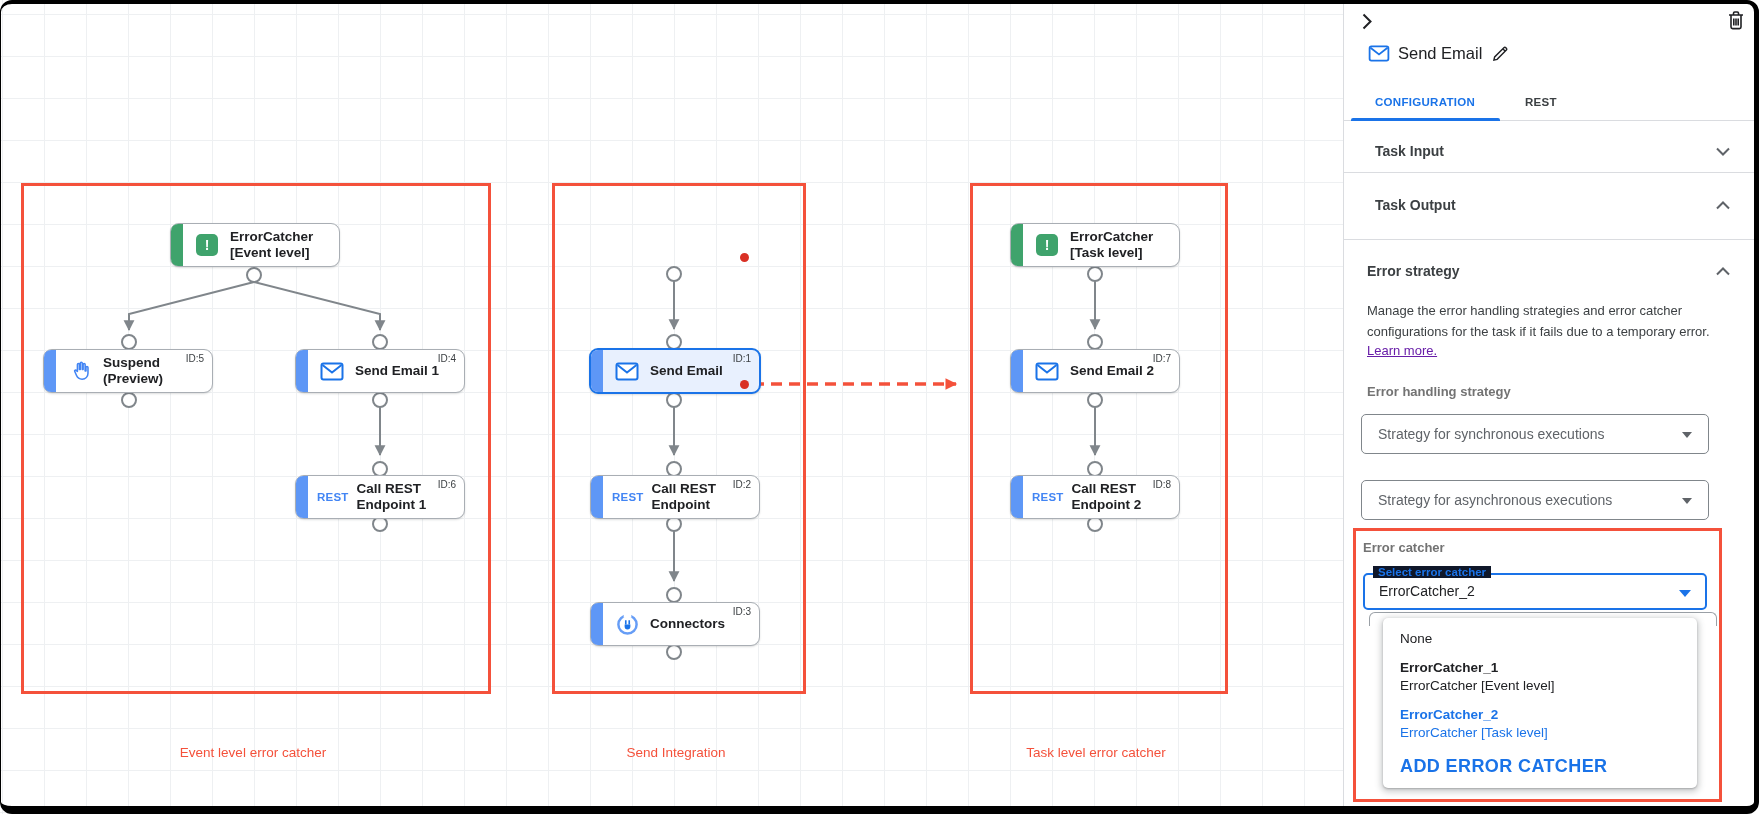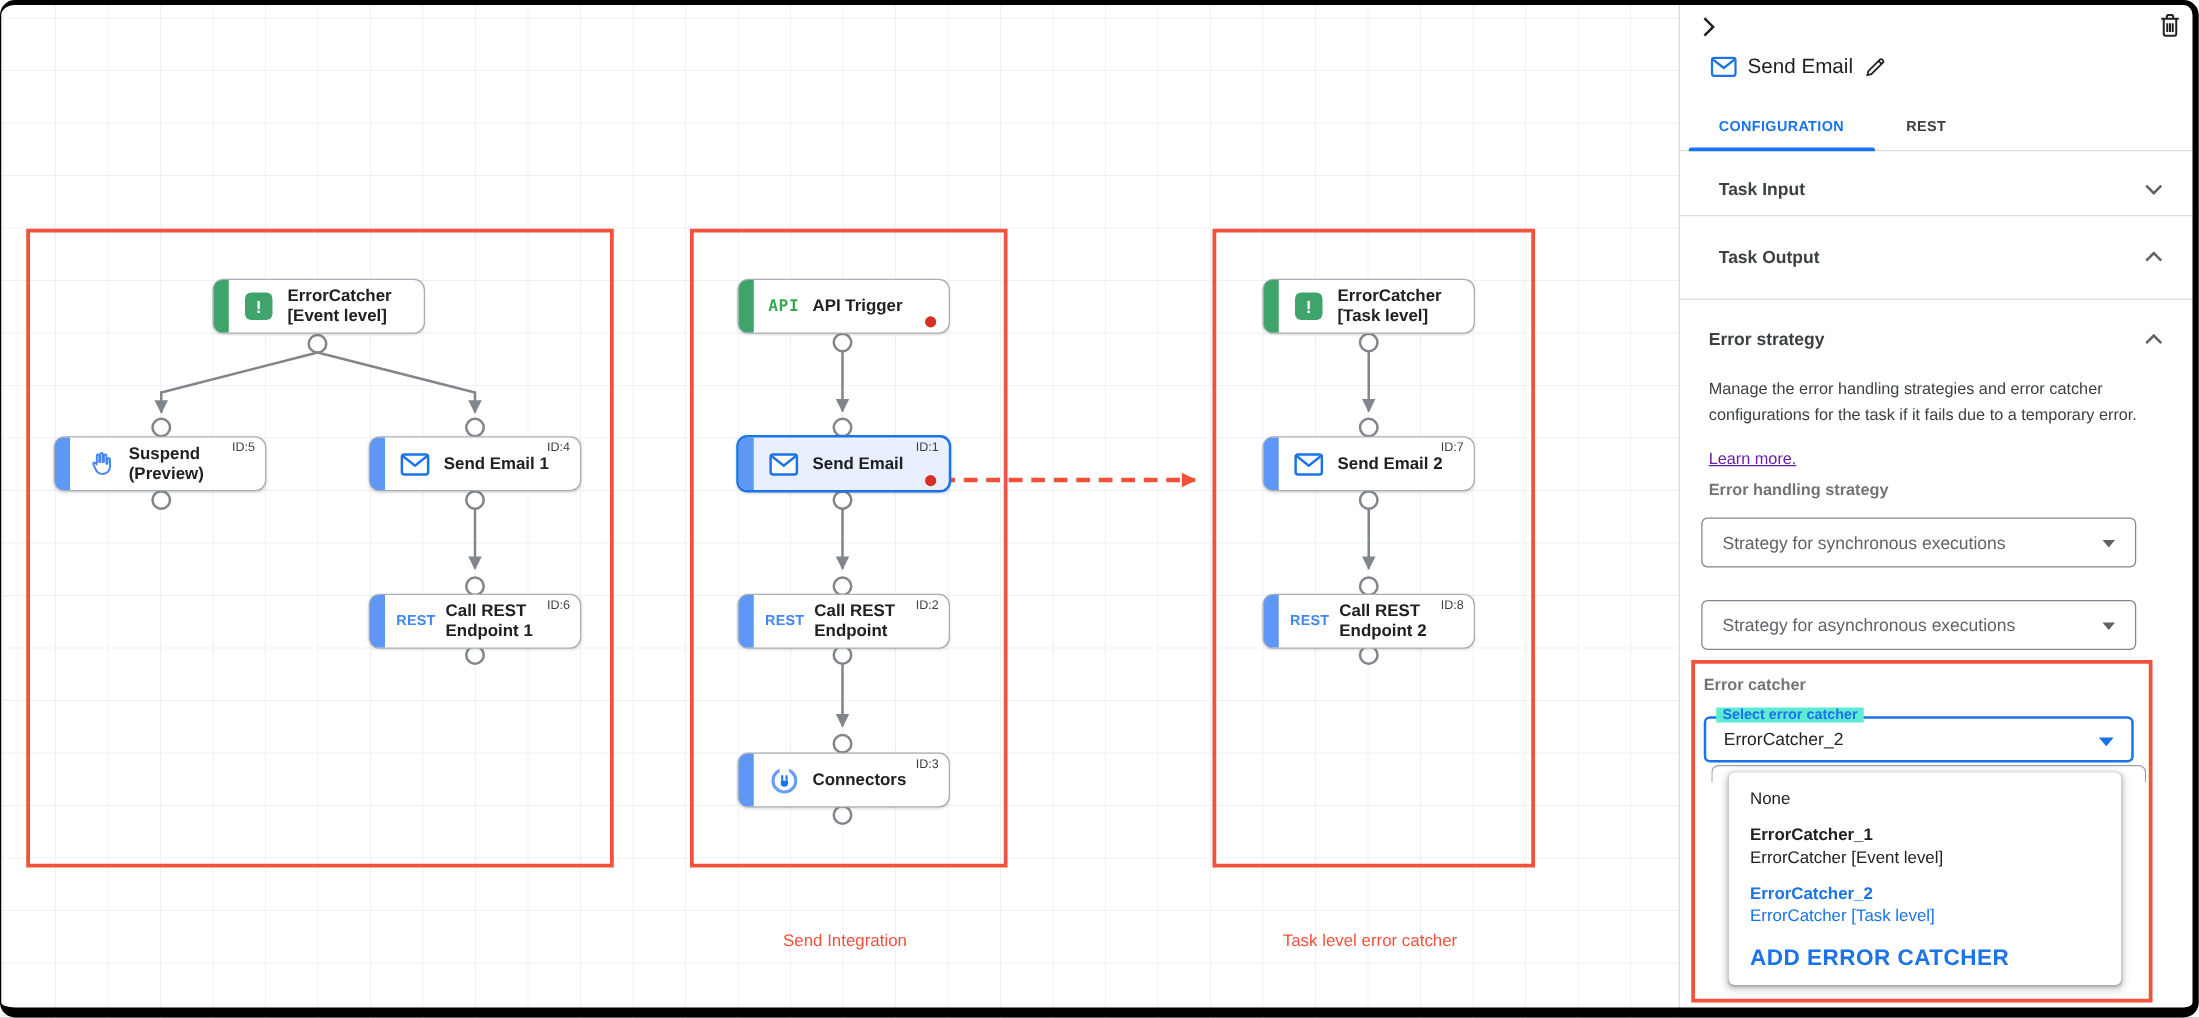--- a/index.html
+++ b/index.html
@@ -36,29 +36,29 @@
   .icon-btn{cursor:pointer;}
   .panel-title{font-size:16.5px;color:#202124;}
   .tab{font-size:11.5px;font-weight:bold;letter-spacing:.3px;cursor:pointer;}
   .tab.active{color:#1a73e8;}
   .tab.inactive{color:#3c4043;}
   .tab-underline{background:#1a73e8;height:3px;border-radius:2px 2px 0 0;}
   .hdiv{position:absolute;left:0;right:0;height:1px;background:#dadce0;}
   .section-label{font-size:14px;font-weight:bold;color:#3c4043;}
   .chev{stroke:#5f6368;stroke-width:2;fill:none;}
   .desc{font-size:13px;color:#3c4043;line-height:1.62;}
-  .link-purple{color:#681da8;text-decoration:underline;font-size:13px;cursor:pointer;margin-top:16px;}
+  .link-purple{color:#681da8;text-decoration:underline;font-size:13px;cursor:pointer;}
   .bold-label{font-size:13px;font-weight:bold;color:#737373;}
   .select-box{position:absolute;border:1px solid #80868b;border-radius:5px;height:40px;width:348px;left:17px;
     display:flex;align-items:center;padding:0 16px;font-size:14px;color:#5f6368;cursor:pointer;background:#fff;}
   .caret{position:absolute;right:16px;top:50%;margin-top:-2px;width:0;height:0;
     border-left:5px solid transparent;border-right:5px solid transparent;border-top:6px solid #5f6368;}
   .red-outline{position:absolute;border:3px solid #f4513b;}
   .focus-select{position:absolute;border:2px solid #1a73e8;border-radius:5px;background:#fff;cursor:pointer;}
-  .float-label{position:absolute;font-size:11.5px;font-weight:bold;color:#1a73e8;background:#5eead4;padding:0 5px;z-index:61;}
+  .float-label{position:absolute;font-size:11.5px;font-weight:bold;color:#1a73e8;background:#0f172a;padding:0 5px;z-index:61;}
   .focus-value{position:absolute;left:14px;top:8px;font-size:14px;color:#202124;}
   .caret-blue{position:absolute;right:14px;top:15px;width:0;height:0;
     border-left:6px solid transparent;border-right:6px solid transparent;border-top:7px solid #1a73e8;}
   .sliver{position:absolute;border:1px solid #9aa0a6;border-bottom:none;border-radius:6px 6px 0 0;z-index:55;}
   .menu{position:absolute;background:#fff;border-radius:5px;z-index:60;
     box-shadow:0 2px 6px 2px rgba(60,64,67,.25),0 1px 2px rgba(60,64,67,.3);}
   .menu-item{position:absolute;left:17px;font-size:13.5px;color:#202124;cursor:pointer;}
   .menu-item.bold{font-weight:bold;}
   .menu-item.blue{color:#1a73e8;}
   .menu-add{position:absolute;left:17px;font-size:18px;font-weight:bold;letter-spacing:.4px;color:#1a73e8;cursor:pointer;}
@@ -153,27 +153,20 @@
     <div class="node" style="left:295px;top:475px">
       <span class="accent blue"></span>
       <span class="nicon">
           <span class="icon-rest">REST</span>
         </span>
       <span class="nlabel">Call REST
 Endpoint 1</span>
       <span class="nid">ID:6</span>
     </div>
 
-    <div class="node" style="left:590px;top:223px">
-      <span class="accent green"></span>
-      <span class="nicon">
-          <span class="icon-api">API</span>
-        </span>
-      <span class="nlabel">API Trigger</span>
-    </div>
     <div class="node selected" style="left:589px;top:348px;width:172px;height:46px">
       <span class="accent blue"></span>
       <span class="nicon">
         <svg width="24" height="19" viewBox="0 0 24 19">
             <rect x="1.5" y="1.5" width="21" height="16" rx="2" fill="#fff" stroke="#1a73e8" stroke-width="2"></rect>
             <path d="M2.5,3 L12,10.5 L21.5,3" fill="none" stroke="#1a73e8" stroke-width="2"></path>
           </svg>
       </span>
       <span class="nlabel">Send Email</span>
       <span class="nid">ID:1</span>
@@ -226,20 +219,21 @@
           <span class="icon-rest">REST</span>
         </span>
       <span class="nlabel">Call REST
 Endpoint 2</span>
       <span class="nid">ID:8</span>
     </div>
 
     <div class="red-dot" style="left:740px;top:253px"></div>
     <div class="red-dot" style="left:740px;top:380px"></div>
 
+    <div class="group-label" style="left:21px;top:745px;width:464px">Event level error catcher</div>
     <div class="group-label" style="left:552px;top:745px;width:248px">Send Integration</div>
     <div class="group-label" style="left:970px;top:745px;width:252px">Task level error catcher</div>
   </div>
 
   <div class="panel">
 
     <svg class="p-abs icon-btn" style="left:18px;top:13px" width="10" height="17" viewBox="0 0 10 17">
         <path d="M1.5,1.5 L8.5,8.5 L1.5,15.5" fill="none" stroke="#202124" stroke-width="2"></path>
       </svg>
 

